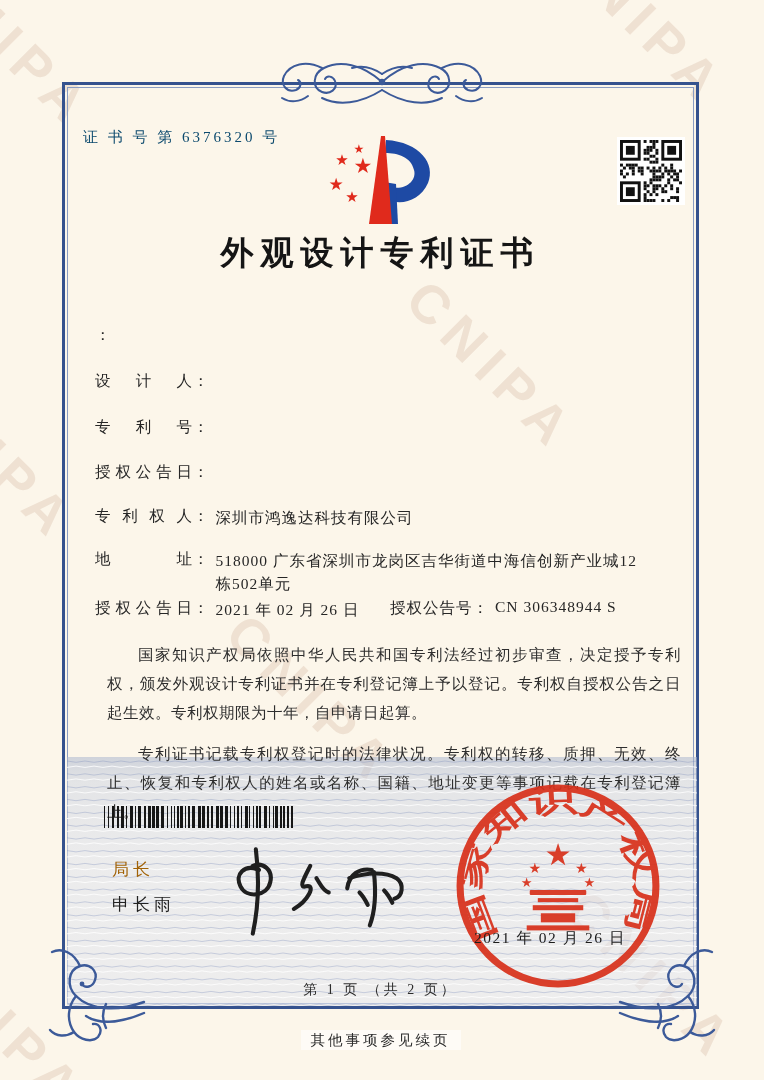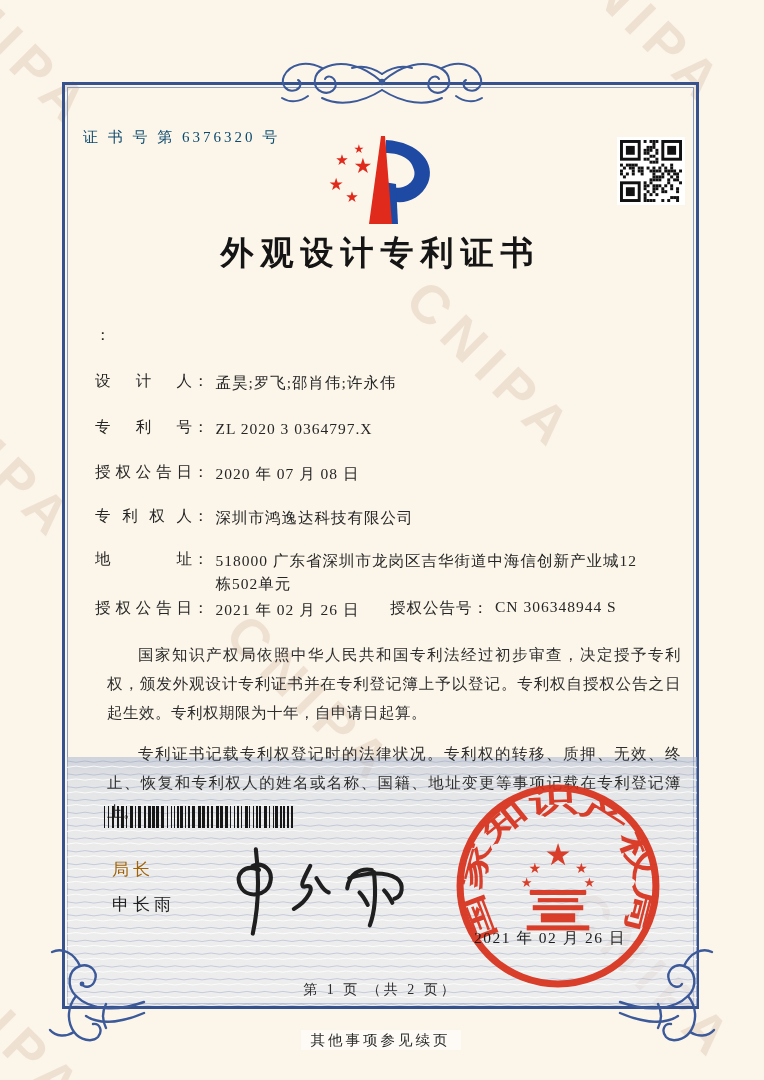--- a/index.html
+++ b/index.html
@@ -341,31 +341,28 @@
 </div>
 
 <div class="title" data-interactable="false">外观设计专利证书</div>
 
 <div class="frow" style="top:325px;" data-interactable="false">
     <span class="fcolon" data-interactable="false">：</span>
 </div>
 <div class="frow" style="top:371px;" data-interactable="false">
   <span class="flabel" data-interactable="false">设计人</span>
     <span class="fcolon" data-interactable="false">：</span>
-  <span class="fvalue" data-interactable="false">孟昊;罗飞;邵肖伟;许永伟</span>
 </div>
 <div class="frow" style="top:417px;" data-interactable="false">
   <span class="flabel" data-interactable="false">专利号</span>
     <span class="fcolon" data-interactable="false">：</span>
-  <span class="fvalue" data-interactable="false">ZL 2020 3 0364797.X</span>
 </div>
 <div class="frow" style="top:462px;" data-interactable="false">
   <span class="flabel" data-interactable="false">授权公告日</span>
     <span class="fcolon" data-interactable="false">：</span>
-  <span class="fvalue" data-interactable="false">2020 年 07 月 08 日</span>
 </div>
 <div class="frow" style="top:506px;" data-interactable="false">
   <span class="flabel" data-interactable="false">专利权人</span>
     <span class="fcolon" data-interactable="false">：</span>
   <span class="fvalue" data-interactable="false">深圳市鸿逸达科技有限公司</span>
 </div>
 <div class="frow" style="top:549px;" data-interactable="false">
   <span class="flabel" data-interactable="false">地址</span>
     <span class="fcolon" data-interactable="false">：</span>
   <span class="fvalue" data-interactable="false">518000 广东省深圳市龙岗区吉华街道中海信创新产业城12栋502单元</span>

